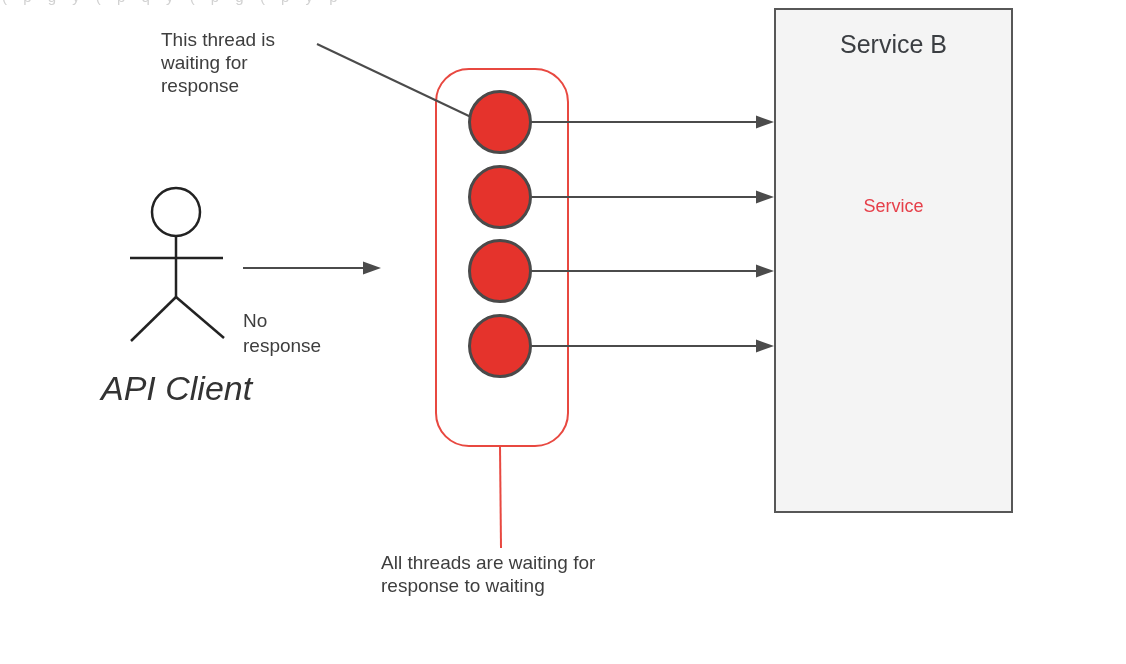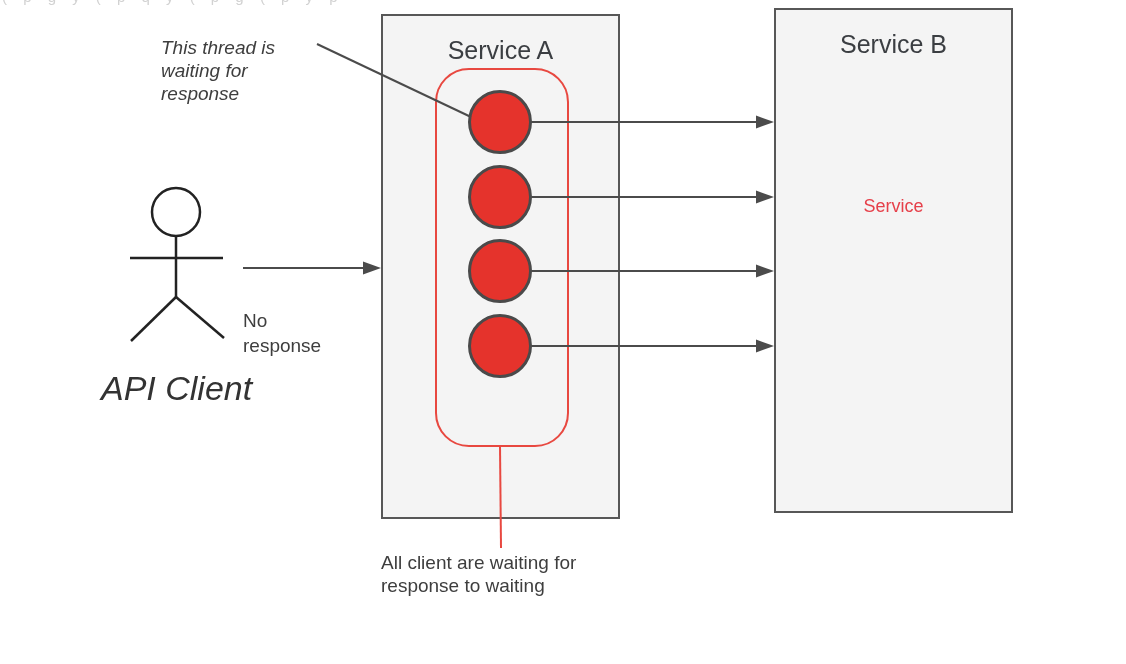--- a/index.html
+++ b/index.html
@@ -82,21 +82,21 @@
     color: #e6404a;
   }
   
   .annotation {
     position: absolute;
     font-size: 19px;
     line-height: 23px;
     color: #3e3e3e;
     white-space: nowrap;
   }
-  .annotation.thread-waiting { left: 161px; top: 36px; font-style: italic; }
+  .annotation.thread-waiting { left: 161px; top: 28px; }
   .annotation.no-response   { left: 243px; top: 308px; line-height: 25px; }
   .annotation.all-threads   { left: 381px; top: 551px; }
   .actor-label {
     position: absolute;
     left: 101px; top: 369px;
     font-size: 34px;
     color: #333333;
     white-space: nowrap;
     font-style: italic;
   }
@@ -115,23 +115,20 @@
   <div class="top-fragment">
     <span>( p g y ( p q y ( p g ( p y p</span>
   </div>
 
   <div class="annotation thread-waiting">
     <div>This thread is</div>
     <div>waiting for</div>
     <div>response</div>
   </div>
 
-  <div class="service-box a">
-    <div class="service-title">Service A</div>
-  </div>
 
   <div class="service-box b">
     <div class="service-title">Service B</div>
     <div class="service-status">
       <div>Service</div>
     </div>
   </div>
 
   <div class="thread-pool"></div>
 
@@ -178,17 +175,17 @@
   </svg>
 
   <div class="annotation no-response">
     <div>No</div>
     <div>response</div>
   </div>
 
   <div class="actor-label">API Client</div>
 
   <div class="annotation all-threads">
-    <div>All client are waiting for</div>
+    <div>All threads are waiting for</div>
     <div>response to waiting</div>
   </div>
 
 </div>
 
 </body></html>

